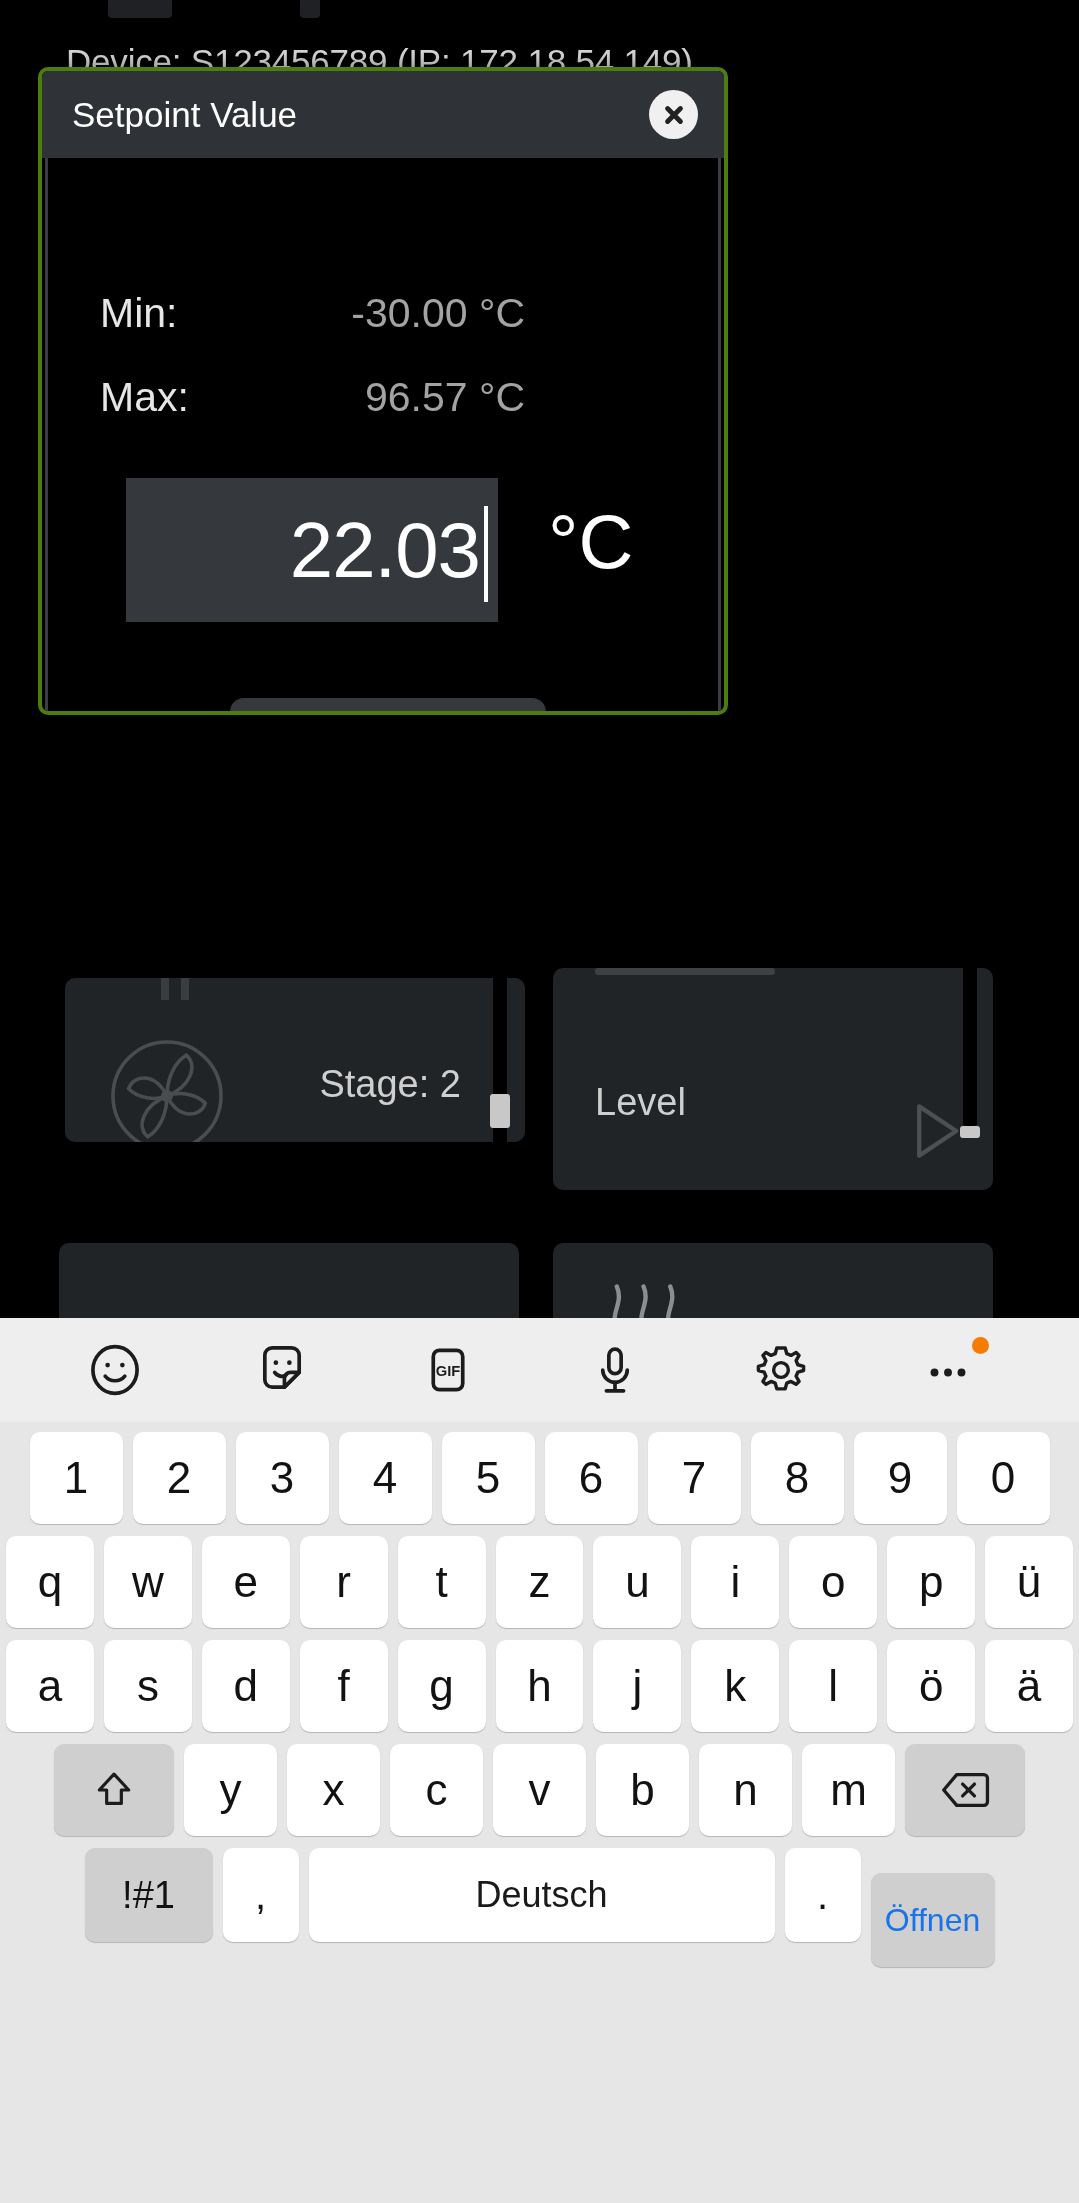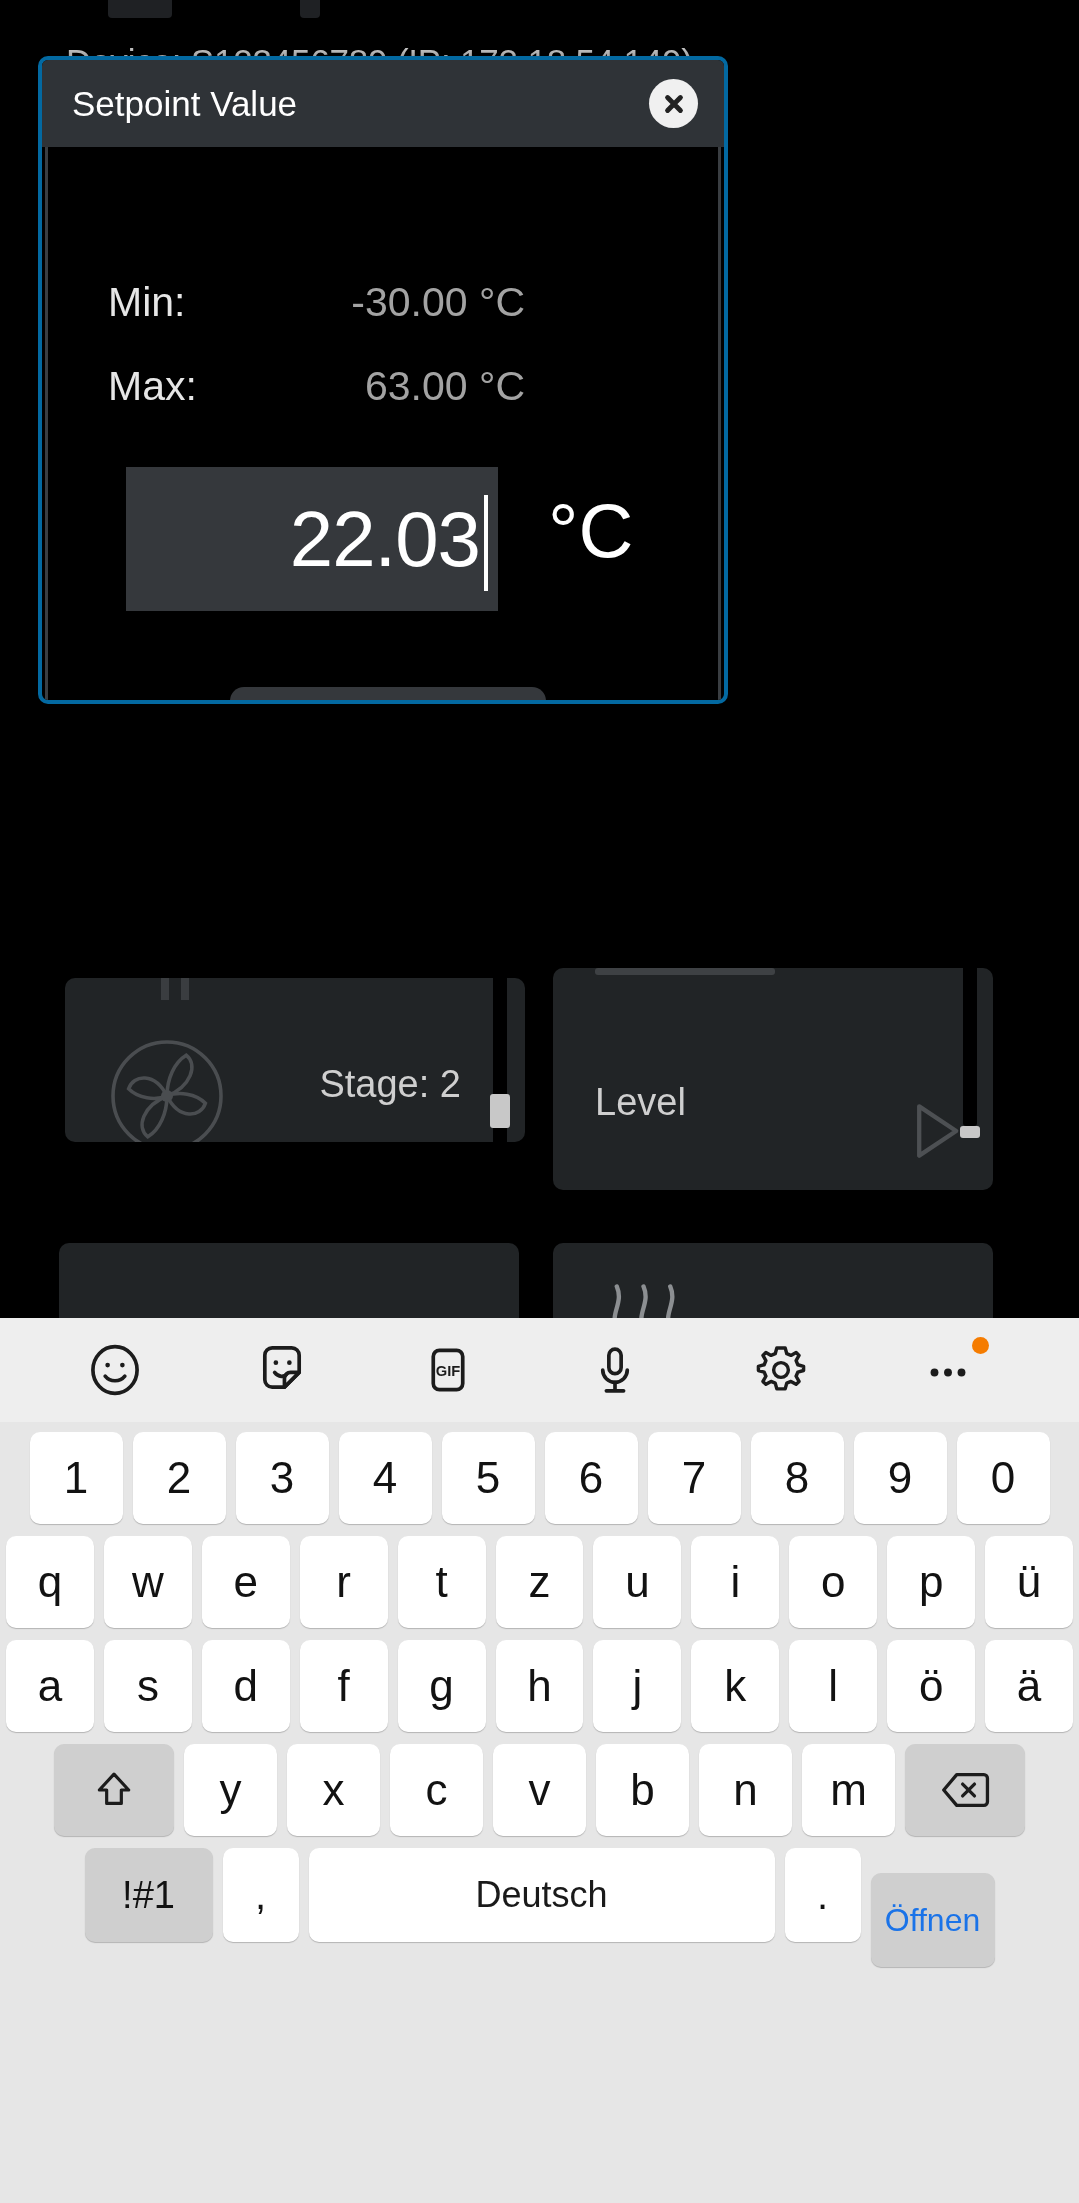--- a/index.html
+++ b/index.html
@@ -35,42 +35,42 @@
   .vslider-track {
     position: absolute; width: 14px; background: #000; border-radius: 3px;
   }
   .vslider-thumb {
     position: absolute; width: 20px; height: 34px; background: #c8c8c8; border-radius: 3px;
   }
   .fan-icon, .tri-icon, .arc-icon, .waves-icon { position: absolute; }
 
   
   .dialog {
-    position: absolute; left: 38px; top: 56px; width: 690px; height: 648px;
-    border: 4px solid #0369a1; border-radius: 10px;
+    position: absolute; left: 38px; top: 67px; width: 690px; height: 648px;
+    border: 4px solid #4d7c0f; border-radius: 10px;
     background: #000; box-shadow: 0 6px 24px rgba(0,0,0,0.8);
     overflow: hidden;
   }
   .dialog-header {
     position: relative; height: 87px; background: #2f3337;
     display: flex; align-items: center; padding: 0 18px 0 30px;
   }
   .dialog-title { font-size: 35px; color: #ffffff; flex: 1; }
   .close-btn {
     width: 49px; height: 49px; border-radius: 50%;
     background: #f0f0f0; display: flex; align-items: center; justify-content: center;
     margin-right: 8px; flex: none; cursor: pointer;
   }
   .dialog-body {
     position: relative; height: 557px; background: #000;
     border-left: 3px solid #3a3e42; border-right: 3px solid #3a3e42;
     border-bottom: 3px solid #3a3e42;
     margin: 0 3px 3px 3px; border-radius: 0 0 4px 4px;
   }
-  .mm-label { position: absolute; left: 52px; font-size: 41px; color: #e6e6e6; margin-left: 8px; }
+  .mm-label { position: absolute; left: 52px; font-size: 41px; color: #e6e6e6; }
   .mm-value { position: absolute; left: 262px; width: 215px; text-align: right;
               font-size: 41px; color: #a3a3a3; }
 
   .value-field {
     position: absolute; left: 78px; top: 320px; width: 372px; height: 144px;
     background: #35383c; display: flex; align-items: center; justify-content: flex-end;
     padding-right: 10px; cursor: text;
   }
   .value-text { font-size: 78px; color: #ffffff; line-height: 1; letter-spacing: -1px; }
   .caret { display: inline-block; width: 4px; height: 96px; background: #ffffff;
@@ -183,21 +183,21 @@
         </svg>
       </div>
     </div>
 
     <div class="dialog-body">
 
       <div class="mm-label" style="top:132px;">Min:</div>
       <div class="mm-value" style="top:132px;">-30.00 °C</div>
 
       <div class="mm-label" style="top:216px;">Max:</div>
-      <div class="mm-value" style="top:216px;">63.00 °C</div>
+      <div class="mm-value" style="top:216px;">96.57 °C</div>
 
       <div class="value-field">
         <span class="value-text">22.03</span>
         <span class="caret"></span>
       </div>
 
       <div class="unit-big">°C</div>
 
       <button class="apply-btn">Apply</button>
     </div>

